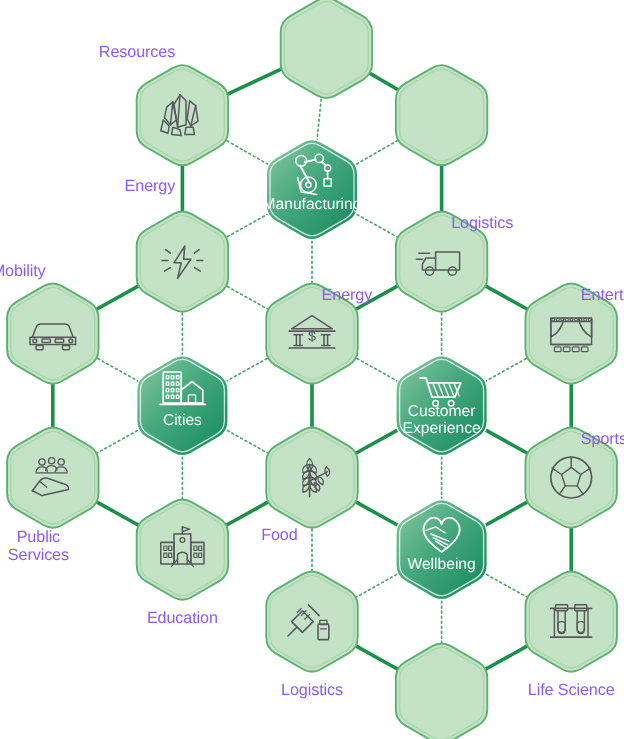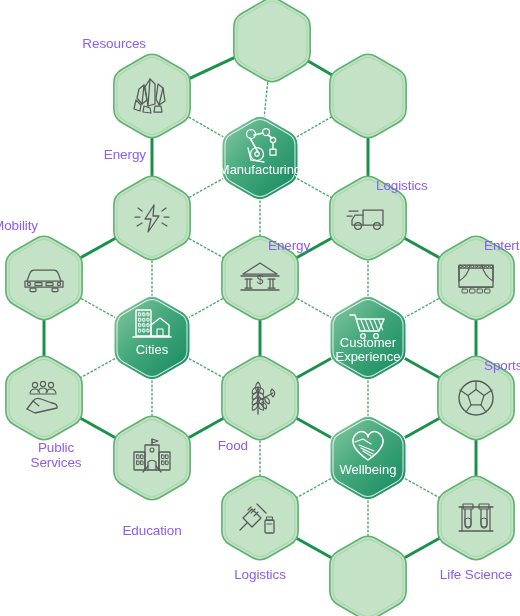--- a/index.html
+++ b/index.html
@@ -378,21 +378,21 @@
         </g>
       </g>
   </svg>
   <div id="label-layer">
       <div class="hex-label hl-left" style="left: 146px; top: 44px;">Resources</div>
       <div class="hex-label hl-left" style="left: 146px; top: 155px;">Energy</div>
       <div class="hex-label hl-right" style="left: 376px; top: 166px;">Logistics</div>
       <div class="hex-label hl-left" style="left: 38px; top: 226px;">Mobility</div>
       <div class="hex-label hl-right" style="left: 268px; top: 226px;">Energy</div>
       <div class="hex-label hl-right" style="left: 484px; top: 226px;">Entertainment</div>
-      <div class="hex-label hl-center" style="left: 56px; top: 455px;">Public
+      <div class="hex-label hl-center" style="left: 32px; top: 455px;">Public
 Services</div>
       <div class="hex-label hl-left" style="left: 248px; top: 446px; text-align: right;">Food</div>
       <div class="hex-label hl-right" style="left: 484px; top: 346px;">Sports</div>
-      <div class="hex-label hl-center" style="left: 152px; top: 515px; margin-top: 16px;">Education</div>
+      <div class="hex-label hl-center" style="left: 152px; top: 515px;">Education</div>
       <div class="hex-label hl-center" style="left: 260px; top: 575px;">Logistics</div>
       <div class="hex-label hl-center" style="left: 476px; top: 575px;">Life Science</div>
     </div>
 </div>
 
 </body></html>

